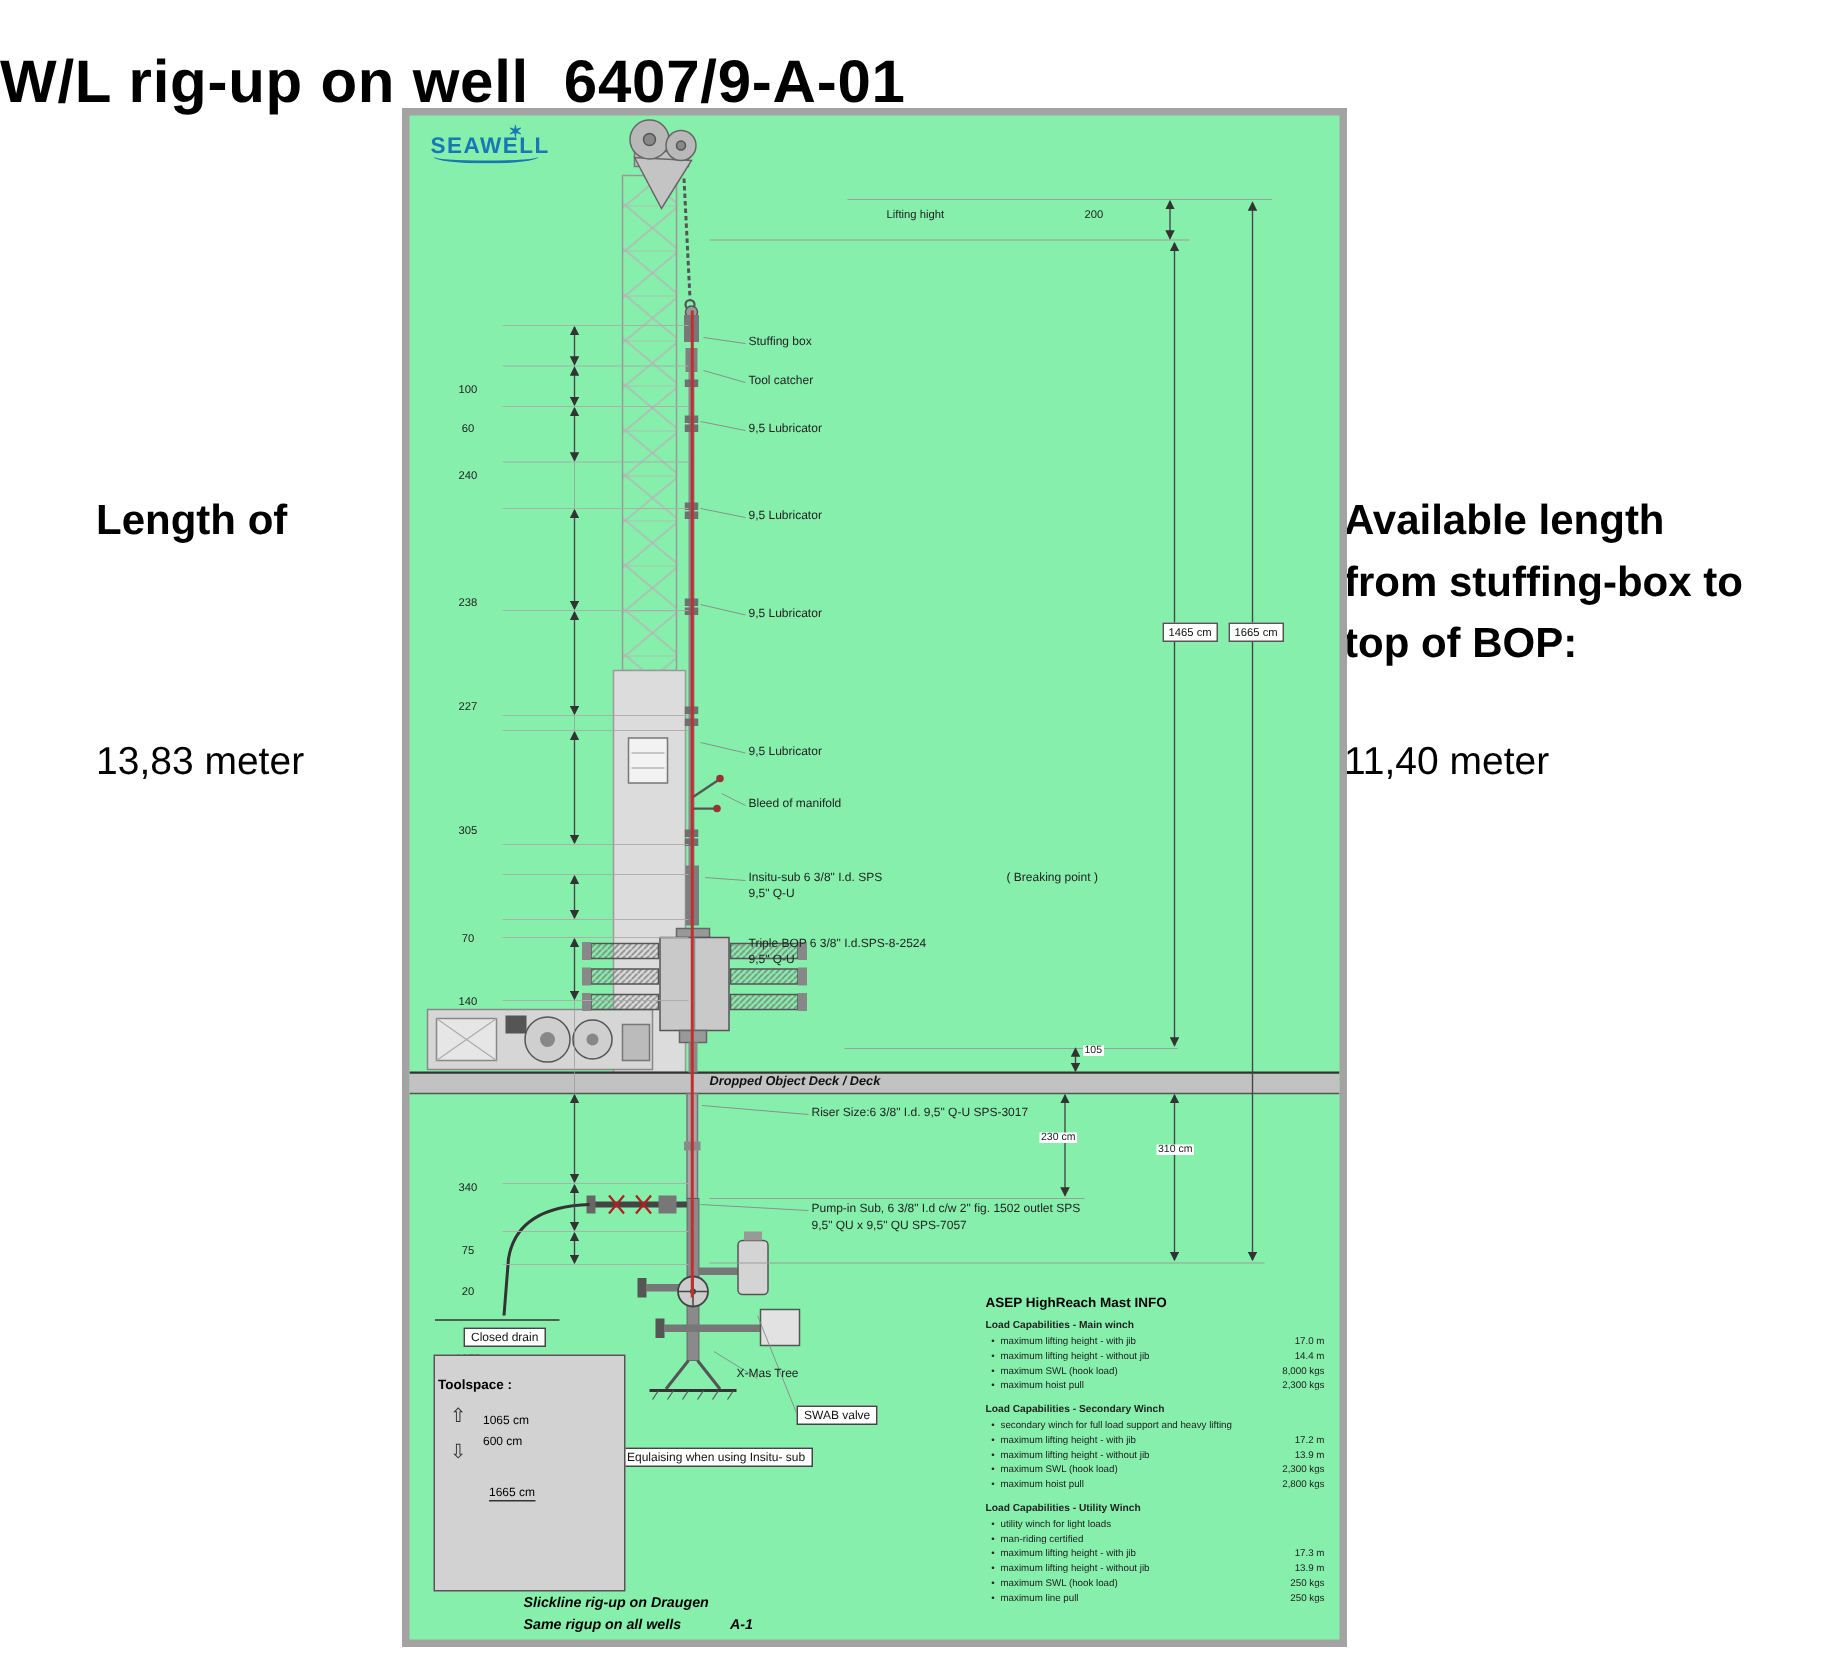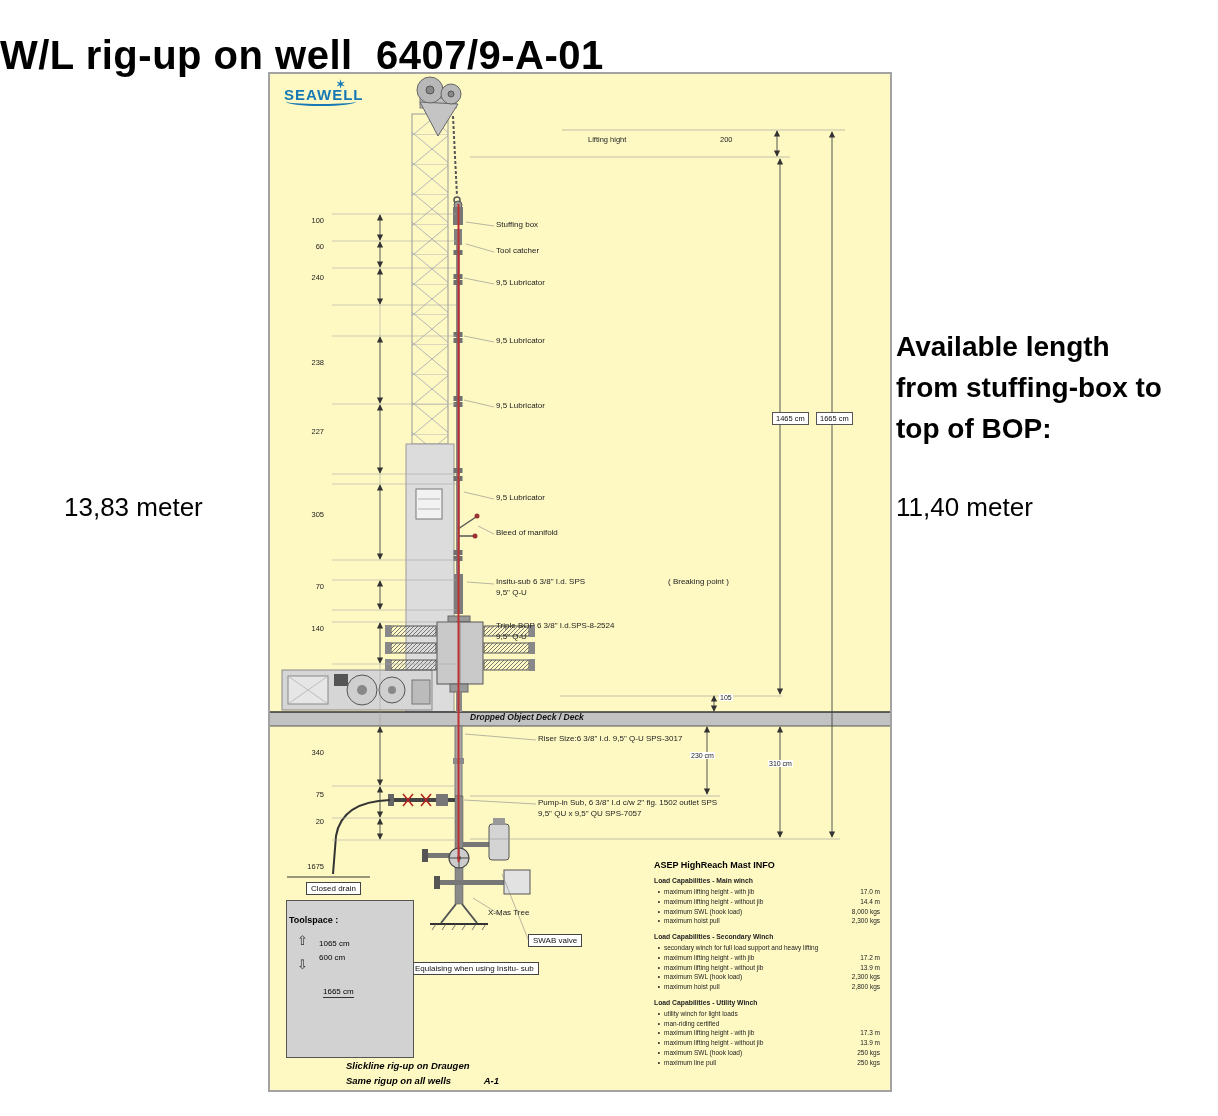--- a/index.html
+++ b/index.html
@@ -11,32 +11,32 @@
   .page-title{
     position:absolute;left:0;top:6px;width:100%;text-align:left;
     font-size:40px;font-weight:bold;white-space:pre;letter-spacing:0.5px;
   }
   
   .note-h{position:absolute;font-size:28px;font-weight:bold;line-height:41px;}
   .note-v{position:absolute;font-size:26px;}
   
   .panel{
     position:absolute;left:268px;top:72px;width:620px;height:1016px;
-    border:2px solid #a3a3a3;background:#fef9c3;
+    border:5px solid #a3a3a3;background:#86efac;
   }
   .panel svg{position:absolute;left:0;top:0;}
   
   .logo{position:absolute;left:14px;top:12px;font-size:15px;font-weight:bold;
         color:#1778b5;letter-spacing:1px;}
   .logo .logo-star{position:absolute;left:52px;top:-8px;font-size:11px;color:#1778b5;}
   .logo::after{content:"";position:absolute;left:2px;right:8px;bottom:-3px;height:7px;
         border-bottom:2px solid #1778b5;border-radius:50%;}
   
   .lab{position:absolute;font-size:8px;color:#222;white-space:nowrap;}
-  .dimnum{position:absolute;left:24px;width:30px;text-align:right;font-size:7.5px;color:#222;}
+  .dimnum{position:absolute;left:24px;width:30px;text-align:center;font-size:7.5px;color:#222;margin-top:36px;}
   .smdim{position:absolute;font-size:7px;color:#222;background:#fff;padding:0 1px;white-space:nowrap;}
   .dimbox{position:absolute;border:1px solid #555;background:#fff;font-size:7.5px;
           padding:1px 3px;color:#111;white-space:nowrap;}
   .boxed{position:absolute;border:1px solid #444;background:#fff;font-size:8px;
          padding:1px 4px;white-space:nowrap;color:#111;}
   .deck-label{position:absolute;left:200px;top:638px;width:180px;text-align:left;
          font-size:8.5px;font-weight:bold;font-style:italic;color:#111;}
   
   .toolspace{position:absolute;left:16px;top:826px;width:126px;height:156px;
          background:#d2d2d2;border:1px solid #555;}
@@ -56,20 +56,21 @@
   .asep .row::before{content:"\2022";width:10px;flex:0 0 10px;text-align:center;}
   .asep .row .t{flex:1;}
   .asep .row .v{flex:0 0 38px;text-align:right;}
 </style>
 </head>
 <body>
 
 <h1 class="page-title">W/L rig-up on well  6407/9-A-01</h1>
 
 <div class="note-h" style="left:64px;top:326px;">
+  <div>Length of</div>
 </div>
 <div class="note-v" style="left:64px;top:492px;">13,83 meter</div>
 
 <div class="note-h" style="left:896px;top:326px;">
   <div>Available length</div>
   <div>from stuffing-box to</div>
   <div>top of BOP:</div>
 </div>
 <div class="note-v" style="left:896px;top:492px;">11,40 meter</div>
 

